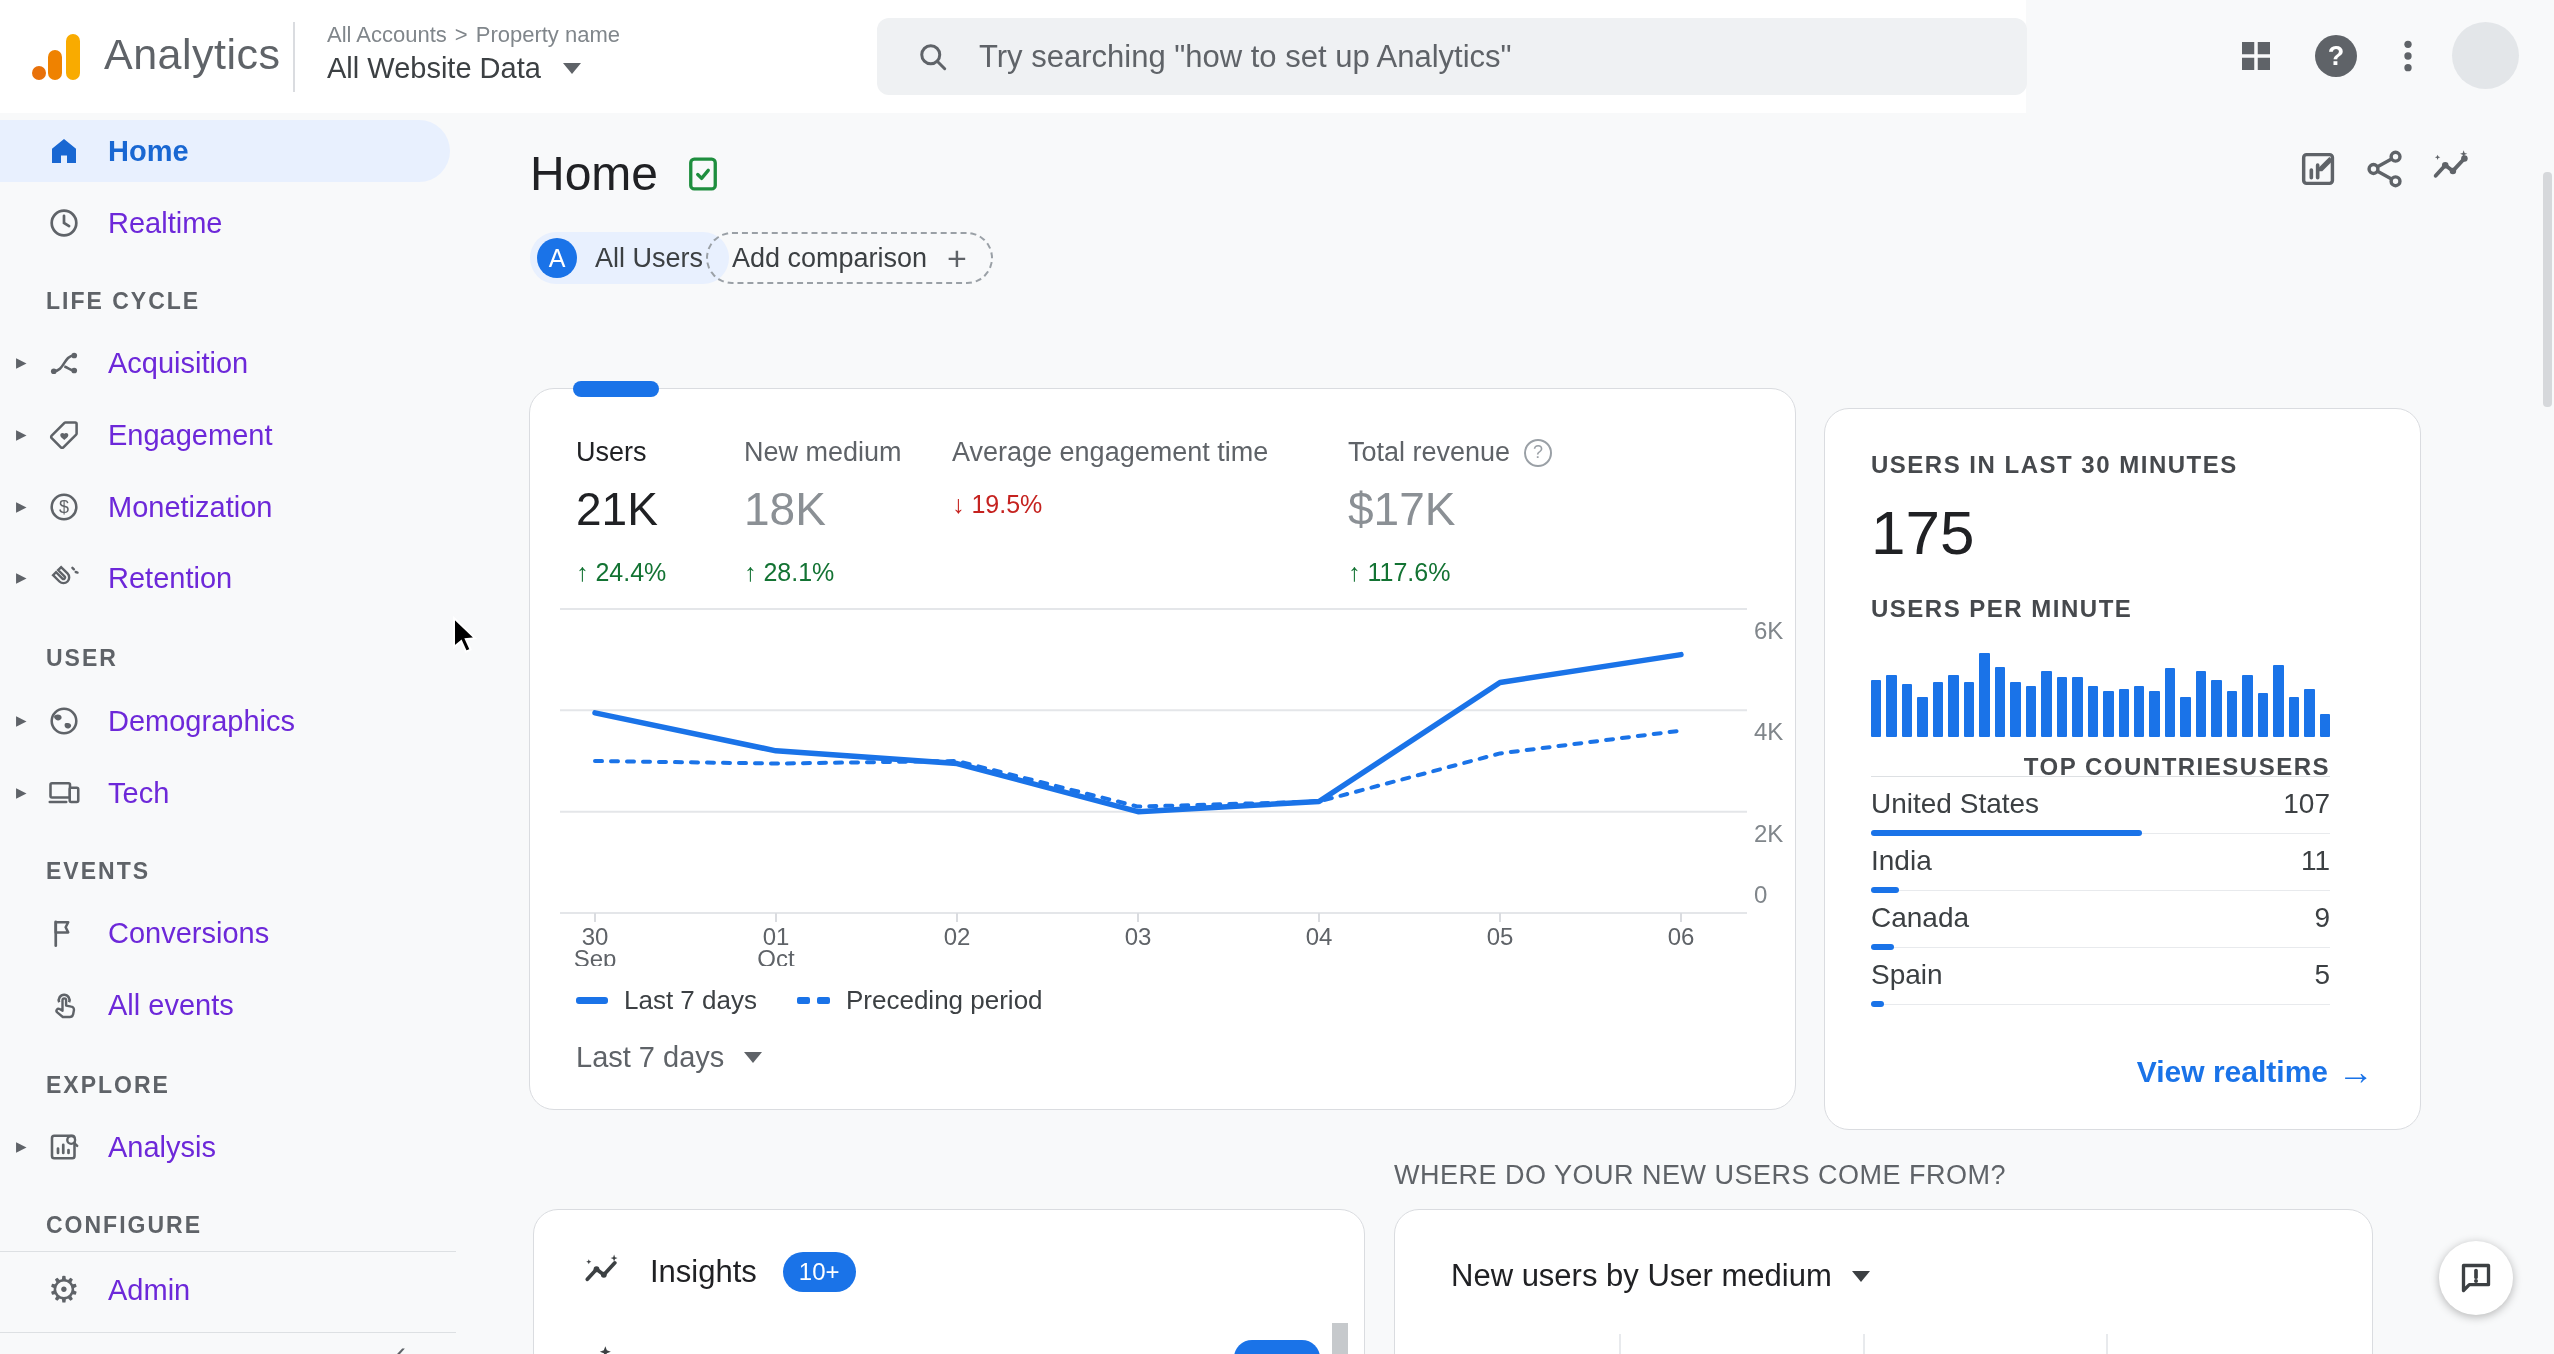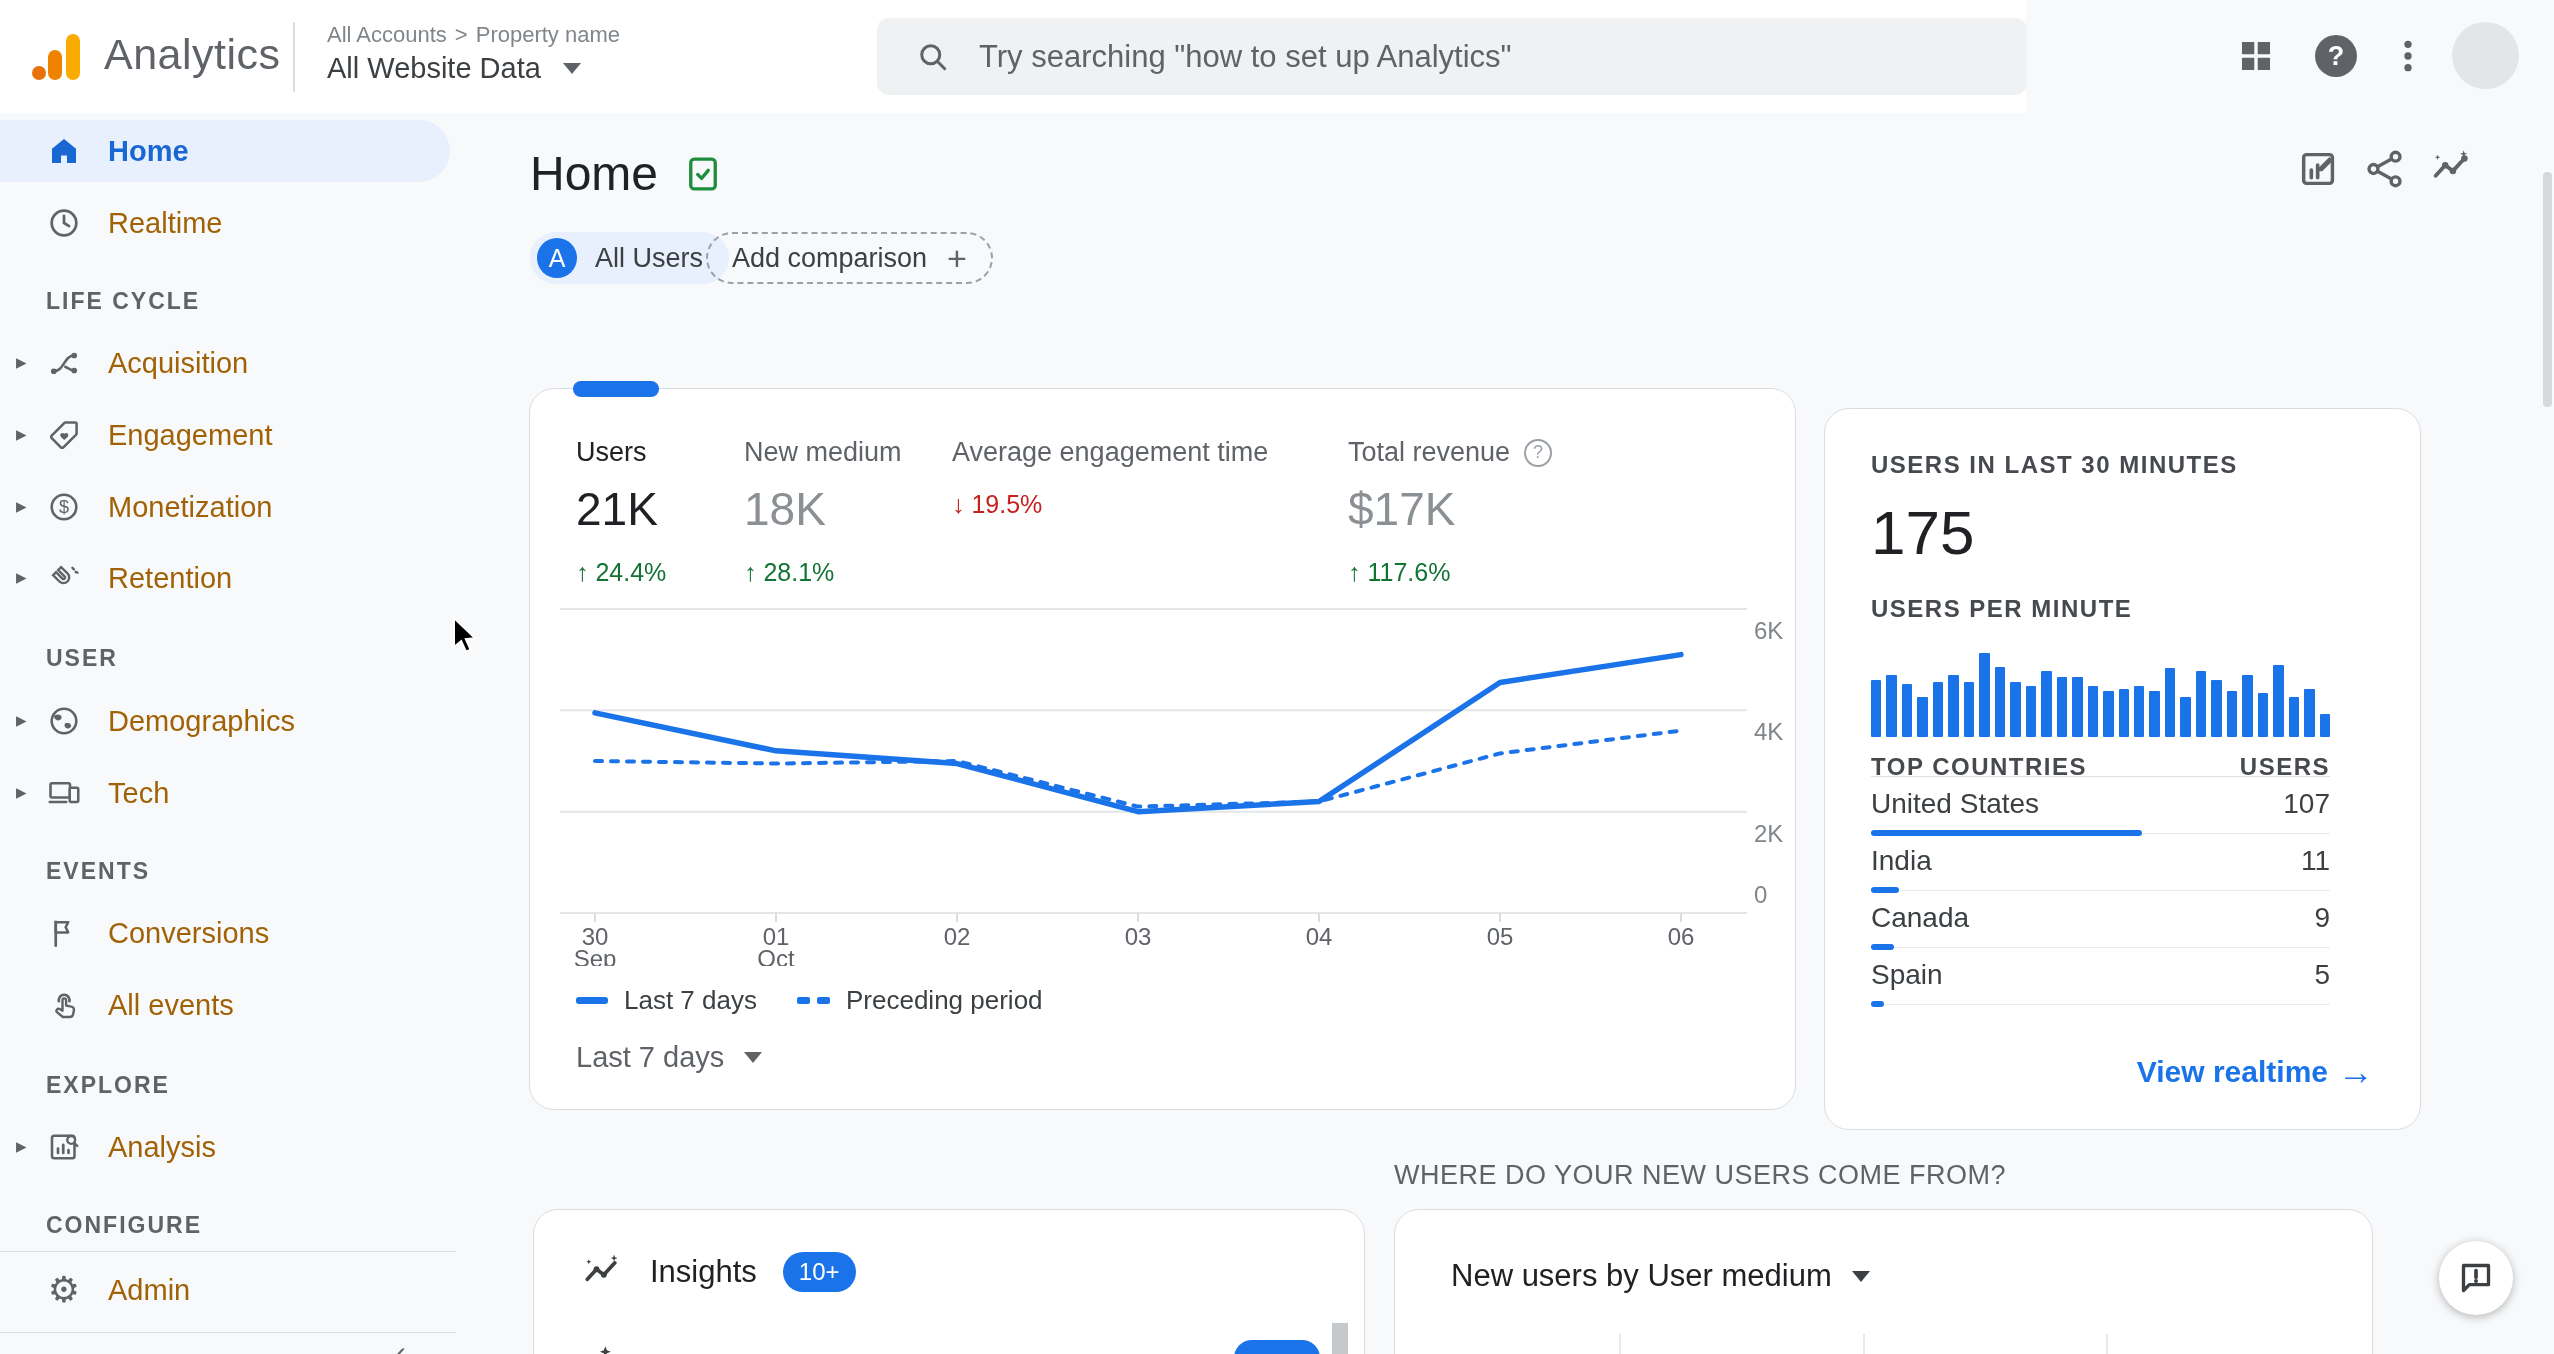--- a/index.html
+++ b/index.html
@@ -19,21 +19,21 @@
   .searchbar input { border:none; outline:none; background:transparent; font-size:31px; color:#3c4043; width:950px; font-family:"Liberation Sans", sans-serif; }
   .searchbar input::placeholder { color:#5f6368; opacity:1; }
   .top-iconbtn { position:absolute; top:32px; width:48px; height:48px; display:flex; align-items:center; justify-content:center; cursor:pointer; }
   .help-circle { width:42px; height:42px; border-radius:50%; background:#5f6368; color:#fff; font-size:27px; font-weight:bold; display:flex; align-items:center; justify-content:center; }
   .avatar { position:absolute; left:2452px; top:22px; width:67px; height:67px; border-radius:50%; background:#e3e6e9; }
 
   
   .sidebar { position:absolute; left:0; top:113px; width:456px; height:1241px; background:#f8f9fa; }
   .side-item { position:absolute; left:0; width:450px; height:62px; display:flex; align-items:center; cursor:pointer; }
   .side-item .side-icon { position:absolute; left:46px; width:36px; height:36px; }
-  .side-item .side-label { position:absolute; left:108px; font-size:29px; color:#a16207; }
+  .side-item .side-label { position:absolute; left:108px; font-size:29px; color:#6d28d9; }
   .side-item.active { background:#e8f0fe; border-radius:0 40px 40px 0; }
   .side-item.active .side-label { color:#1967d2; font-weight:bold; }
   .side-caret { position:absolute; left:16px; font-size:21px; color:#5f6368; top:50%; transform:translateY(-54%); }
   .side-heading { position:absolute; left:46px; height:30px; font-size:23px; letter-spacing:2px; color:#5f6368; font-weight:bold; display:flex; align-items:center; }
   .side-divider { position:absolute; left:0; width:456px; height:1px; background:#dde0e3; }
   .collapse-chip { position:absolute; left:396px; font-size:30px; color:#5f6368; }
 
   
   .page-title { position:absolute; left:530px; top:146px; font-size:48px; color:#202124; display:flex; align-items:center; gap:24px; }
   .title-icon { width:42px; height:42px; }
@@ -73,21 +73,21 @@
   .lg-solid { width:32px; height:7px; border-radius:3px; background:#1a73e8; }
   .lg-dashed { display:flex; gap:7px; }
   .lg-dashed i { width:13px; height:7px; border-radius:2px; background:#1a73e8; }
   .period-select { position:absolute; left:46px; top:652px; display:flex; align-items:center; gap:20px; font-size:29px; color:#5f6368; cursor:pointer; }
 
   
   .rt-heading { position:absolute; left:46px; font-size:24px; letter-spacing:1.5px; color:#46494d; font-weight:bold; }
   .rt-value { position:absolute; left:46px; top:88px; font-size:62px; color:#202124; }
   .rt-bars { position:absolute; left:46px; top:240px; width:459px; height:88px; display:flex; align-items:flex-end; gap:5px; }
   .upm-bar { flex:1; background:#1a73e8; border-radius:1px; }
-  .rt-table-head { position:absolute; left:46px; top:330px; width:459px; display:flex; justify-content:space-between; font-size:24px; letter-spacing:1.5px; color:#46494d; font-weight:bold; }
+  .rt-table-head { position:absolute; left:46px; top:330px; width:459px; display:flex; justify-content:flex-end; font-size:24px; letter-spacing:1.5px; color:#46494d; font-weight:bold; }
   .rt-table-head div { padding-top:14px; }
   .rt-head-divider { position:absolute; left:46px; top:367px; width:459px; height:1px; background:#dde0e3; }
   .rt-rows { position:absolute; left:46px; top:368px; width:459px; }
   .country-row { position:relative; height:57px; border-bottom:1px solid #e8eaed; }
   .cr-line { display:flex; justify-content:space-between; align-items:center; height:54px; font-size:28px; color:#3c4043; }
   .cr-bar { position:absolute; left:0; bottom:-3px; height:6px; border-radius:3px; background:#1a73e8; }
   .view-realtime { position:absolute; right:46px; top:645px; display:flex; align-items:center; gap:10px; font-size:30px; color:#1a73e8; font-weight:bold; cursor:pointer; }
   .vr-arrow { font-size:36px; line-height:1; }
 
   

